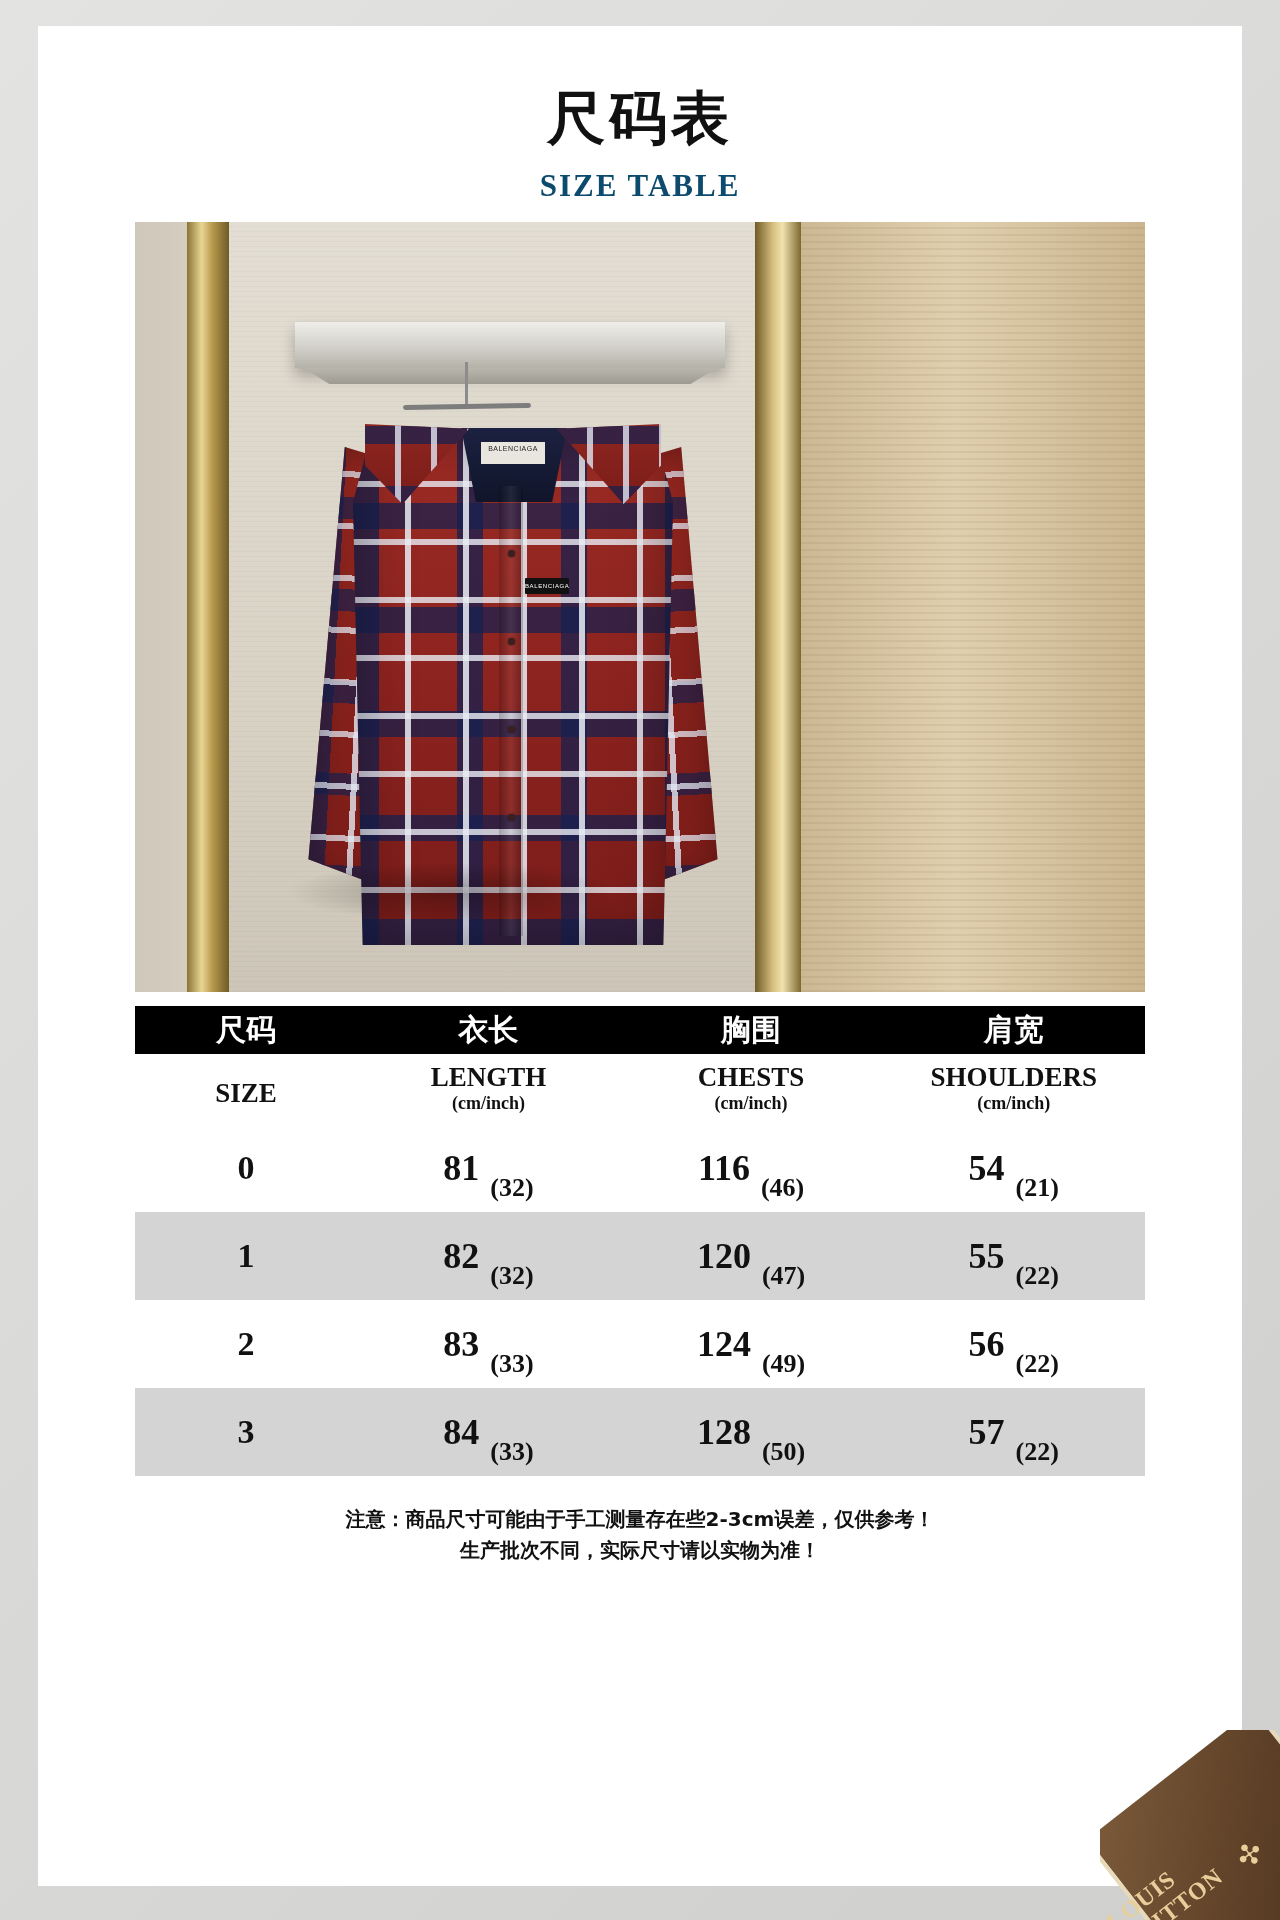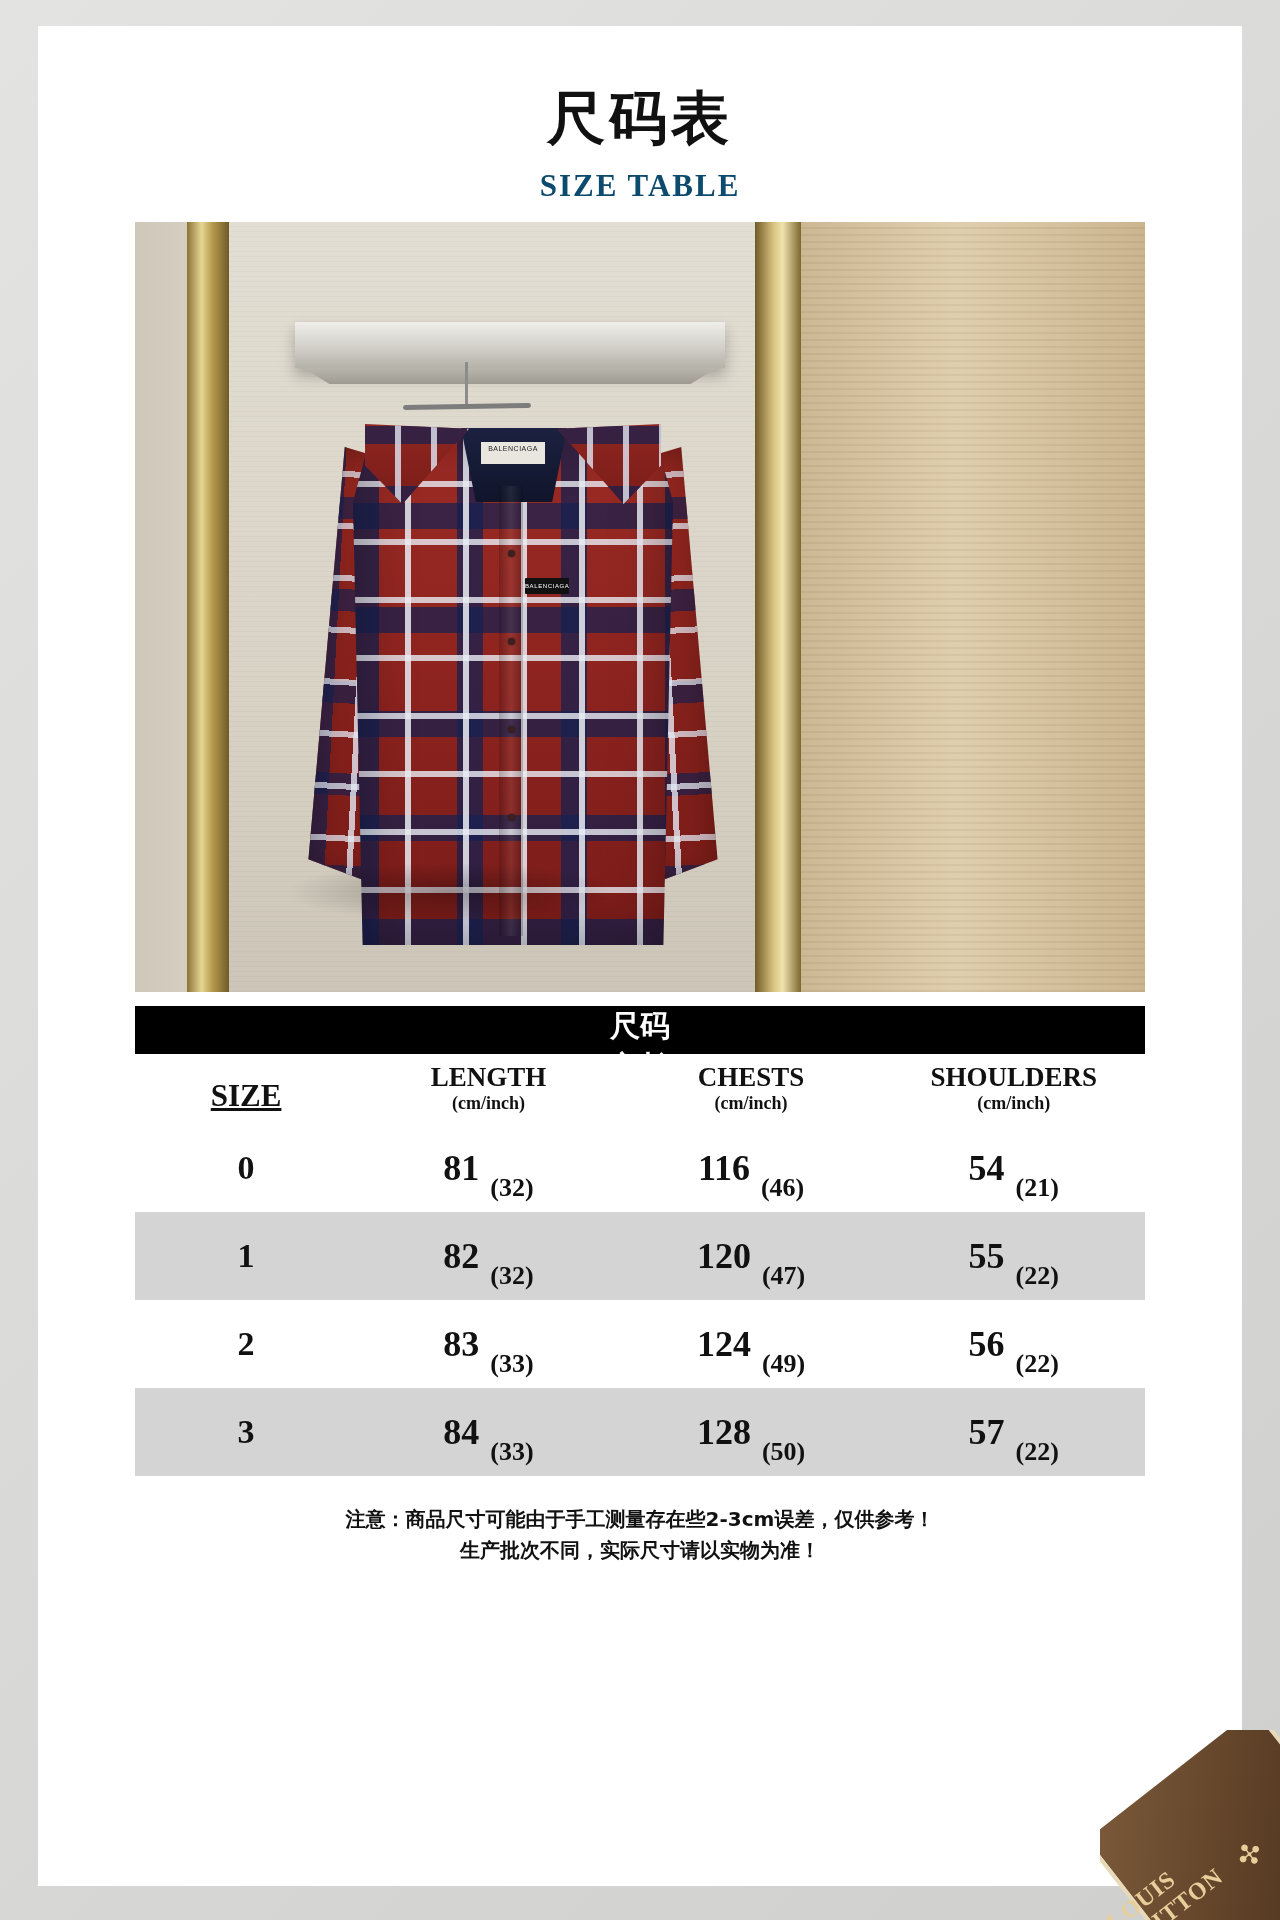--- a/index.html
+++ b/index.html
@@ -194,39 +194,38 @@
   .table-wrap { margin: 14px auto 0 auto; width: 1010px; }
   .thead {
     display: flex;
     background: #000;
     color: #fff;
     height: 48px;
     align-items: center;
     font-family: "DejaVu Sans", sans-serif;
     font-weight: bold;
     font-size: 30px;
-    flex-direction: column;
   }
   .thead > div, .subhead > div, .trow > div { text-align: center; }
   .col-size { width: 22%; }
   .col-a { width: 26%; }
   .col-b { width: 26%; }
   .col-c { width: 26%; }
 
   .subhead {
     display: flex;
     padding: 8px 0 10px 0;
     font-family: "Liberation Serif", serif;
     font-weight: bold;
     font-size: 27px;
     color: #111;
     line-height: 1.15;
   }
   .subhead .sub-small { font-size: 18px; display: block; }
-  .subhead .sub-size { padding-top: 16px; font-size: 31px; text-decoration: underline; }
+  .subhead .sub-size { padding-top: 16px; font-size: 27px; }
 
   .trow {
     display: flex;
     align-items: center;
     height: 88px;
     font-family: "Liberation Serif", serif;
     color: #111;
   }
   .trow.alt { background: #d4d4d4; }
   .trow .cell-size { font-size: 34px; font-weight: bold; }
@@ -322,20 +321,21 @@
         <div class="btn-dot" style="top:414px"></div>
         <div class="chest-label">BALENCIAGA</div>
       </div>
       <div class="shadow-drop"></div>
     </div>
 
     <div class="table-wrap">
       <div class="thead">
         <div class="col-size">尺码</div>
         <div class="col-a">衣长</div>
+        <div class="col-b">胸围</div>
         <div class="col-c">肩宽</div>
       </div>
 
       <div class="subhead">
         <div class="col-size sub-size">SIZE</div>
         <div class="col-a">
           <span>LENGTH</span>
           <span class="sub-small">(cm/inch)</span>
         </div>
         <div class="col-b">

